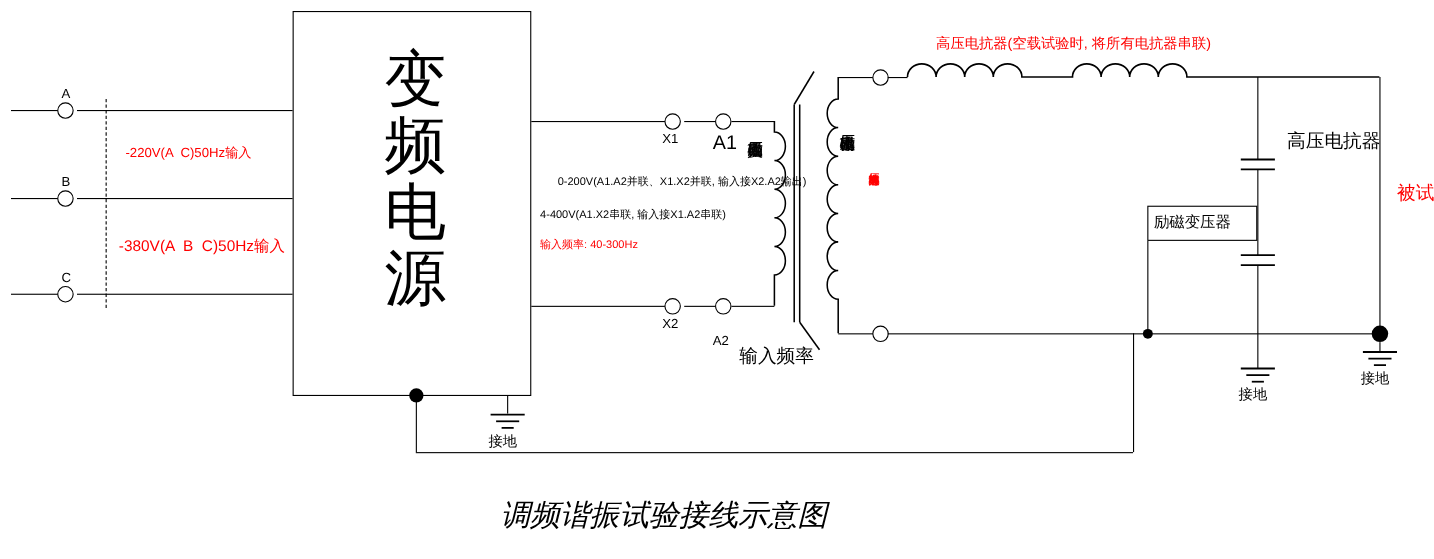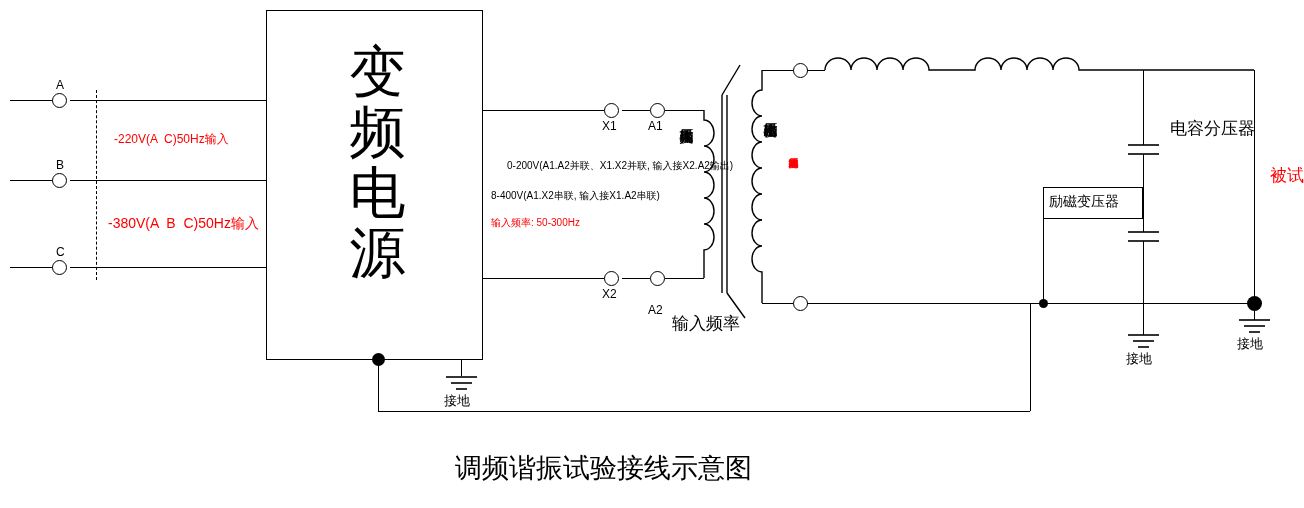--- a/index.html
+++ b/index.html
@@ -126,33 +126,33 @@
     <line x1="456" y1="389" x2="467" y2="389" stroke="#000" stroke-width="1.6"></line>
   </svg>
   <div class="txt" style="left:444px; top:394px; font-size:13px;">接地</div>
 
   <div class="ln h" style="left:483px; top:110px; width:124px;"></div>
   <div class="ln h" style="left:622px; top:110px; width:28px;"></div>
   <div class="ln h" style="left:665px; top:110px; width:39px;"></div>
   <div class="term" style="left:604px; top:103px; width:15px; height:15px;"></div>
   <div class="term" style="left:650px; top:103px; width:15px; height:15px;"></div>
   <div class="txt" style="left:602px; top:120px; font-size:12px;">X1</div>
-  <div class="txt" style="left:648px; top:120px; font-size:12px;">A1</div>
+  <div class="txt" style="left:648px; top:120px; font-size:18px;">A1</div>
 
   <div class="ln h" style="left:483px; top:278px; width:124px;"></div>
   <div class="ln h" style="left:622px; top:278px; width:28px;"></div>
   <div class="ln h" style="left:665px; top:278px; width:39px;"></div>
   <div class="term" style="left:604px; top:271px; width:15px; height:15px;"></div>
   <div class="term" style="left:650px; top:271px; width:15px; height:15px;"></div>
   <div class="txt" style="left:602px; top:288px; font-size:12px;">X2</div>
   <div class="txt" style="left:648px; top:304px; font-size:12px;">A2</div>
 
   <div class="txt" style="left:491px; top:160px; font-size:10px;padding-left:16px;">0-200V(A1.A2并联、X1.X2并联, 输入接X2.A2输出)</div>
-  <div class="txt" style="left:491px; top:190px; font-size:10px;">8-400V(A1.X2串联, 输入接X1.A2串联)</div>
-  <div class="txt red" style="left:491px; top:217px; font-size:10px;">输入频率: 50-300Hz</div>
+  <div class="txt" style="left:491px; top:190px; font-size:10px;">4-400V(A1.X2串联, 输入接X1.A2串联)</div>
+  <div class="txt red" style="left:491px; top:217px; font-size:10px;">输入频率: 40-300Hz</div>
 
   <svg class="ov">
     <path d="M704,110 L704,120
              A10,13 0 1,1 704,146
              A10,13 0 1,1 704,172
              A10,13 0 1,1 704,198
              A10,13 0 1,1 704,224
              A10,13 0 1,1 704,250
              L704,278" fill="none" stroke="#000" stroke-width="1.4"></path>
 
@@ -189,20 +189,21 @@
              A13,12 0 0,1 877,70
              A13,12 0 0,1 903,70
              A13,12 0 0,1 929,70
              L975,70
              A13,12 0 0,1 1001,70
              A13,12 0 0,1 1027,70
              A13,12 0 0,1 1053,70
              A13,12 0 0,1 1079,70
              L1254,70" fill="none" stroke="#000" stroke-width="1.5"></path>
   </svg>
+  <div class="txt red" style="left:851px; top:33px; font-size:13px;">高压电抗器(空载试验时, 将所有电抗器串联)</div>
 
   <div class="ln h" style="left:762px; top:303px; width:35px;"></div>
   <div class="term" style="left:793px; top:296px; width:15px; height:15px;"></div>
   <div class="ln h" style="left:807px; top:303px; width:453px;"></div>
 
   <div class="ln v" style="left:1254px; top:70px; height:234px;"></div>
 
   <div class="ln v" style="left:1143px; top:70px; height:75px;"></div>
   <svg class="ov">
     <line x1="1128" y1="145" x2="1159" y2="145" stroke="#000" stroke-width="1.6"></line>
@@ -211,35 +212,35 @@
     <line x1="1128" y1="241" x2="1159" y2="241" stroke="#000" stroke-width="1.6"></line>
   </svg>
   <div class="ln v" style="left:1143px; top:154px; height:78px;"></div>
   <div class="ln v" style="left:1143px; top:241px; height:94px;"></div>
   <svg class="ov">
     <line x1="1128" y1="335" x2="1159" y2="335" stroke="#000" stroke-width="1.6"></line>
     <line x1="1133" y1="341" x2="1154" y2="341" stroke="#000" stroke-width="1.6"></line>
     <line x1="1138" y1="347" x2="1149" y2="347" stroke="#000" stroke-width="1.6"></line>
   </svg>
   <div class="txt" style="left:1126px; top:352px; font-size:13px;">接地</div>
-  <div class="txt" style="left:1170px; top:118px; font-size:17px; width:20px; line-height:1.25;"><span>电容分压器</span></div>
+  <div class="txt" style="left:1170px; top:118px; font-size:17px; width:20px; line-height:1.25;"><span>高压电抗器</span></div>
 
   <div class="box" style="left:1043px; top:187px; width:100px; height:32px;"></div>
   <div class="txt" style="left:1049px; top:194px; font-size:14px;">励磁变压器</div>
   <div class="ln v" style="left:1043px; top:219px; height:84px;"></div>
   <div class="dot" style="left:1039px; top:299px; width:9px; height:9px;"></div>
 
   <div class="dot" style="left:1247px; top:296px; width:15px; height:15px;"></div>
   <svg class="ov">
     <line x1="1239" y1="320" x2="1270" y2="320" stroke="#000" stroke-width="1.6"></line>
     <line x1="1244" y1="326" x2="1265" y2="326" stroke="#000" stroke-width="1.6"></line>
     <line x1="1249" y1="332" x2="1260" y2="332" stroke="#000" stroke-width="1.6"></line>
   </svg>
   <div class="ln v" style="left:1254px; top:311px; height:9px;"></div>
   <div class="txt" style="left:1237px; top:337px; font-size:13px;">接地</div>
   <div class="txt red" style="left:1270px; top:165px; font-size:17px; width:20px; line-height:1.25;"><span>被试品</span></div>
 
   <div class="ln h" style="left:378px; top:411px; width:652px;"></div>
   <div class="ln v" style="left:1030px; top:303px; height:108px;"></div>
 
-  <div class="title" style="left:455px; top:450px;">调频谐振试验接线示意图</div>
+  <div class="title" style="left:455px; top:450px;font-style:italic;">调频谐振试验接线示意图</div>
 
 </div>
 
 </body></html>

